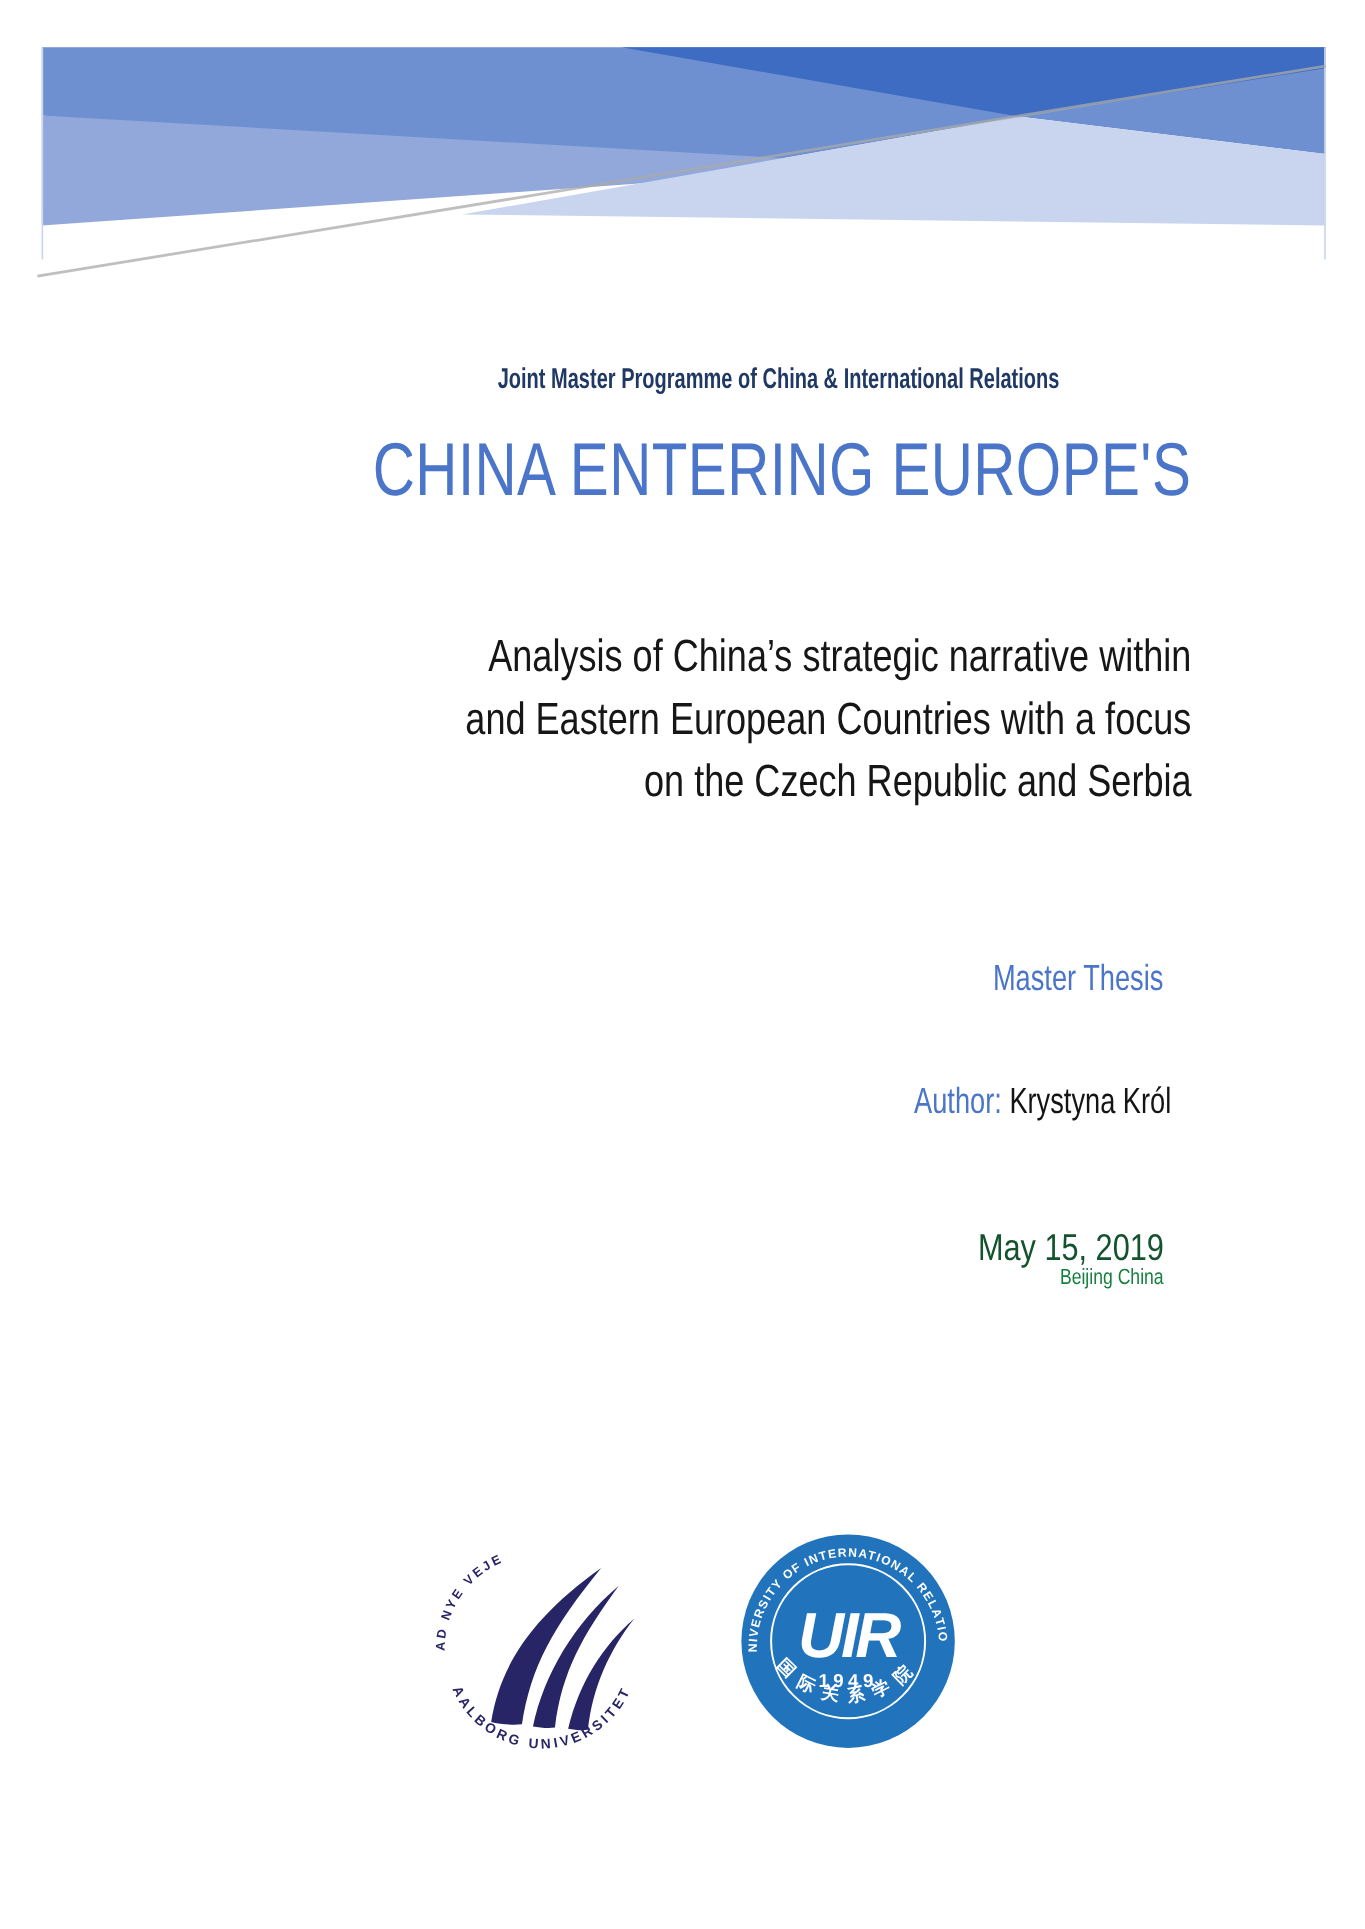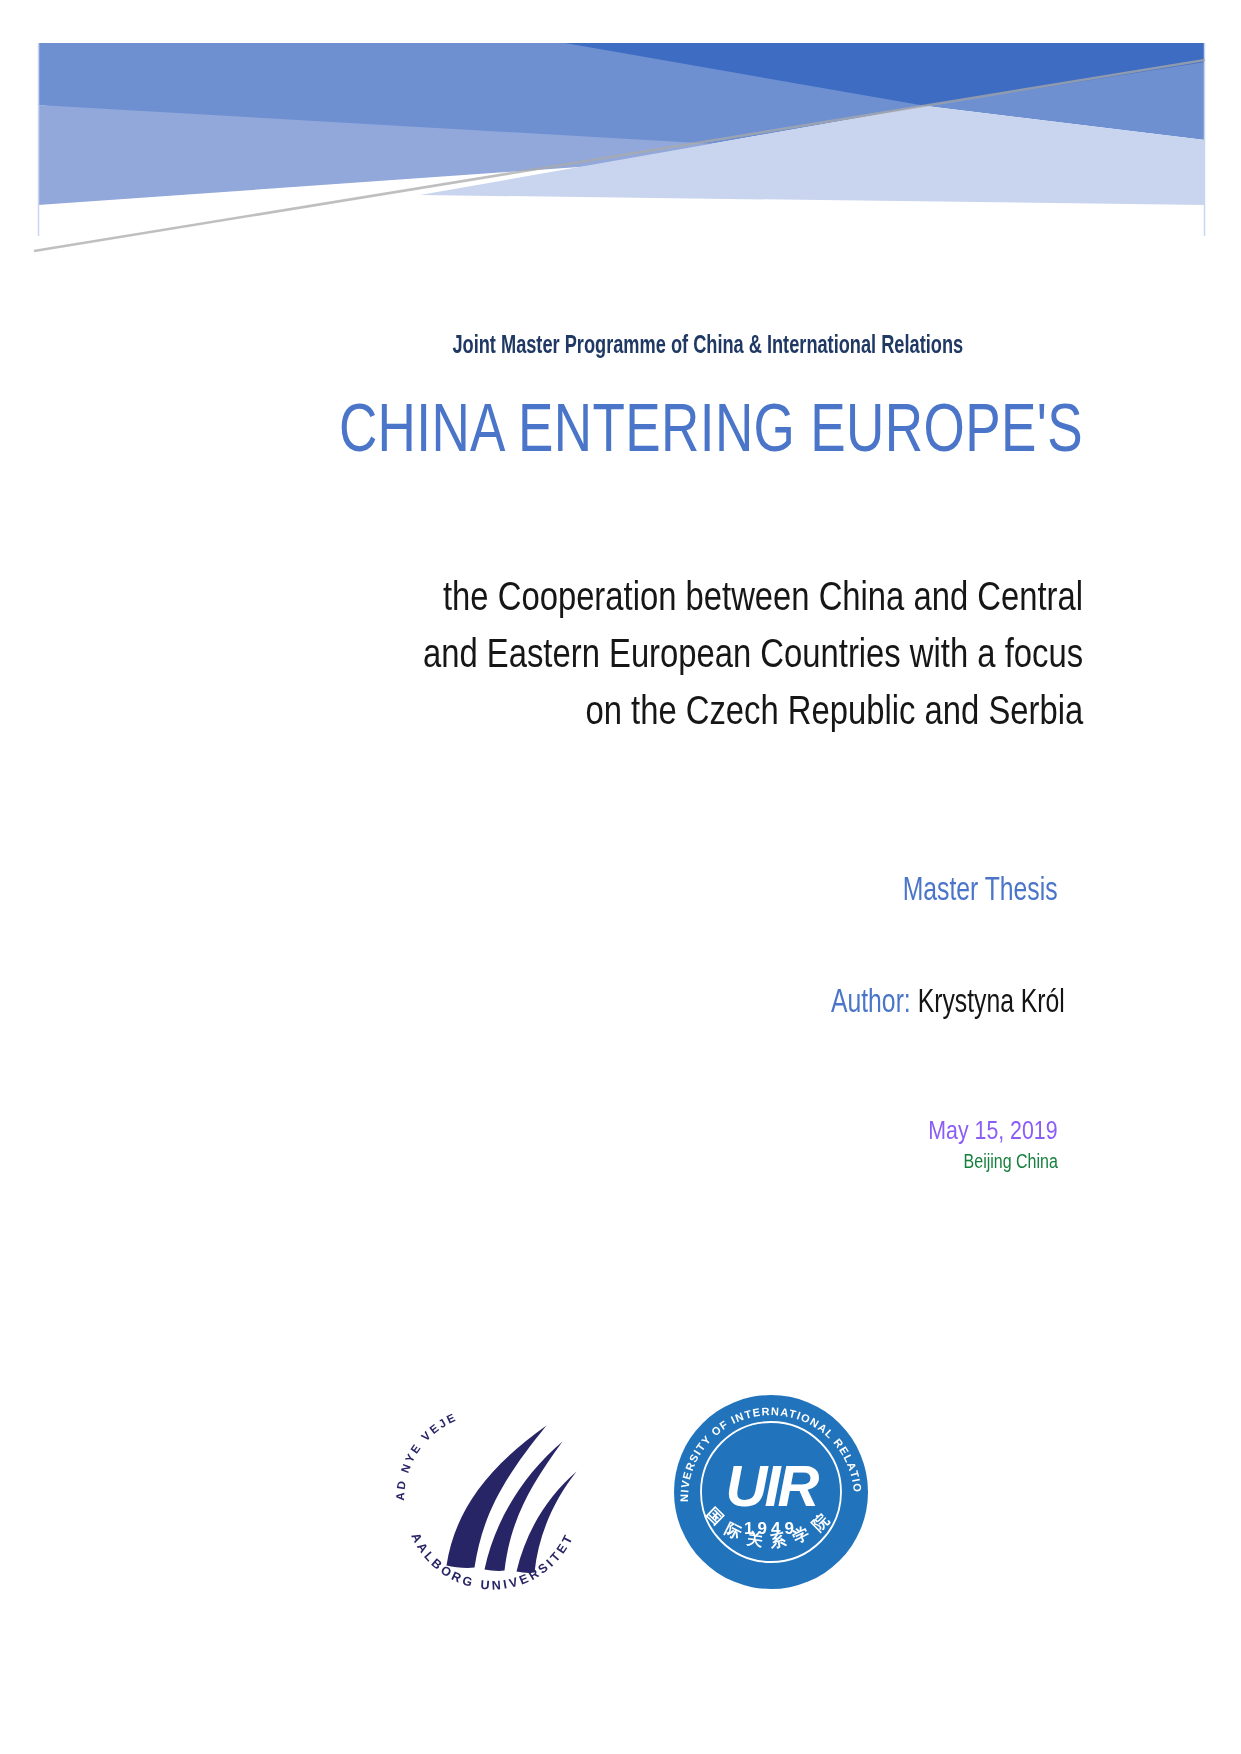--- a/index.html
+++ b/index.html
@@ -39,21 +39,21 @@
   .thesis-type .sq{transform:scaleX(0.75);}
   .credits{
     position:absolute;right:176px;top:980px;
     text-align:right;font-size:33px;line-height:42px;
     color:#141414;white-space:nowrap;
   }
   .credits .sq{transform:scaleX(0.75);}
   .credits .lbl{color:#4a75c9;}
   .date-line{
     position:absolute;right:183px;top:1115px;
-    text-align:left;font-size:26px;color:#8b5cf6;white-space:nowrap;
+    text-align:left;font-size:34px;color:#14532d;white-space:nowrap;
   }
   .date-line .sq{transform:scaleX(0.82);}
   .location-line{
     position:absolute;right:183px;top:1150px;
     text-align:right;font-size:20px;color:#15803d;white-space:nowrap;
   }
   .location-line .sq{transform:scaleX(0.80);}
   .logo{position:absolute;}
   .logo-aau{left:395px;top:1402px;}
   .logo-uir{left:672px;top:1393px;}
@@ -83,21 +83,21 @@
 
   <div class="programme">
     <span class="sq-c">Joint Master Programme of China &amp; International Relations</span>
   </div>
 
   <div class="doc-title">
     <div><span class="sq">CHINA ENTERING EUROPE'S</span></div>
   </div>
 
   <div class="subtitle">
-    <div><span class="sq">the Cooperation between China and Central</span></div>
+    <div><span class="sq">Analysis of China’s strategic narrative within</span></div>
     <div><span class="sq">and Eastern European Countries with a focus</span></div>
     <div><span class="sq">on the Czech Republic and Serbia</span></div>
   </div>
 
   <div class="thesis-type">
     <span class="sq">Master Thesis</span>
   </div>
 
   <div class="credits">
     <div><span class="sq"><span class="lbl">Author:</span><span> Krystyna Król</span></span></div>

